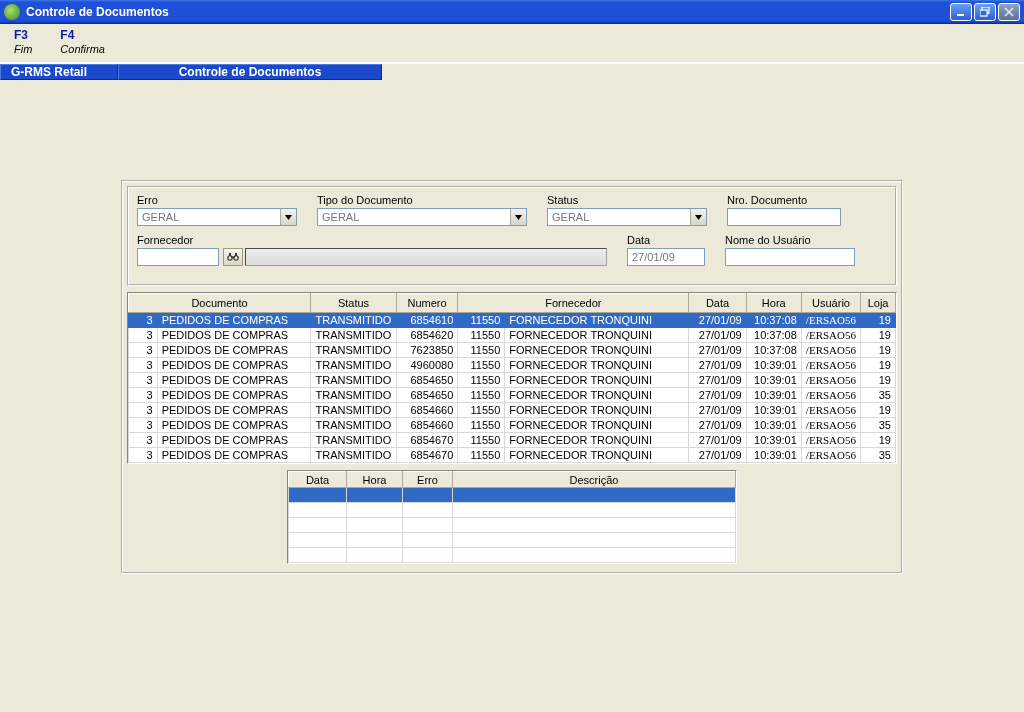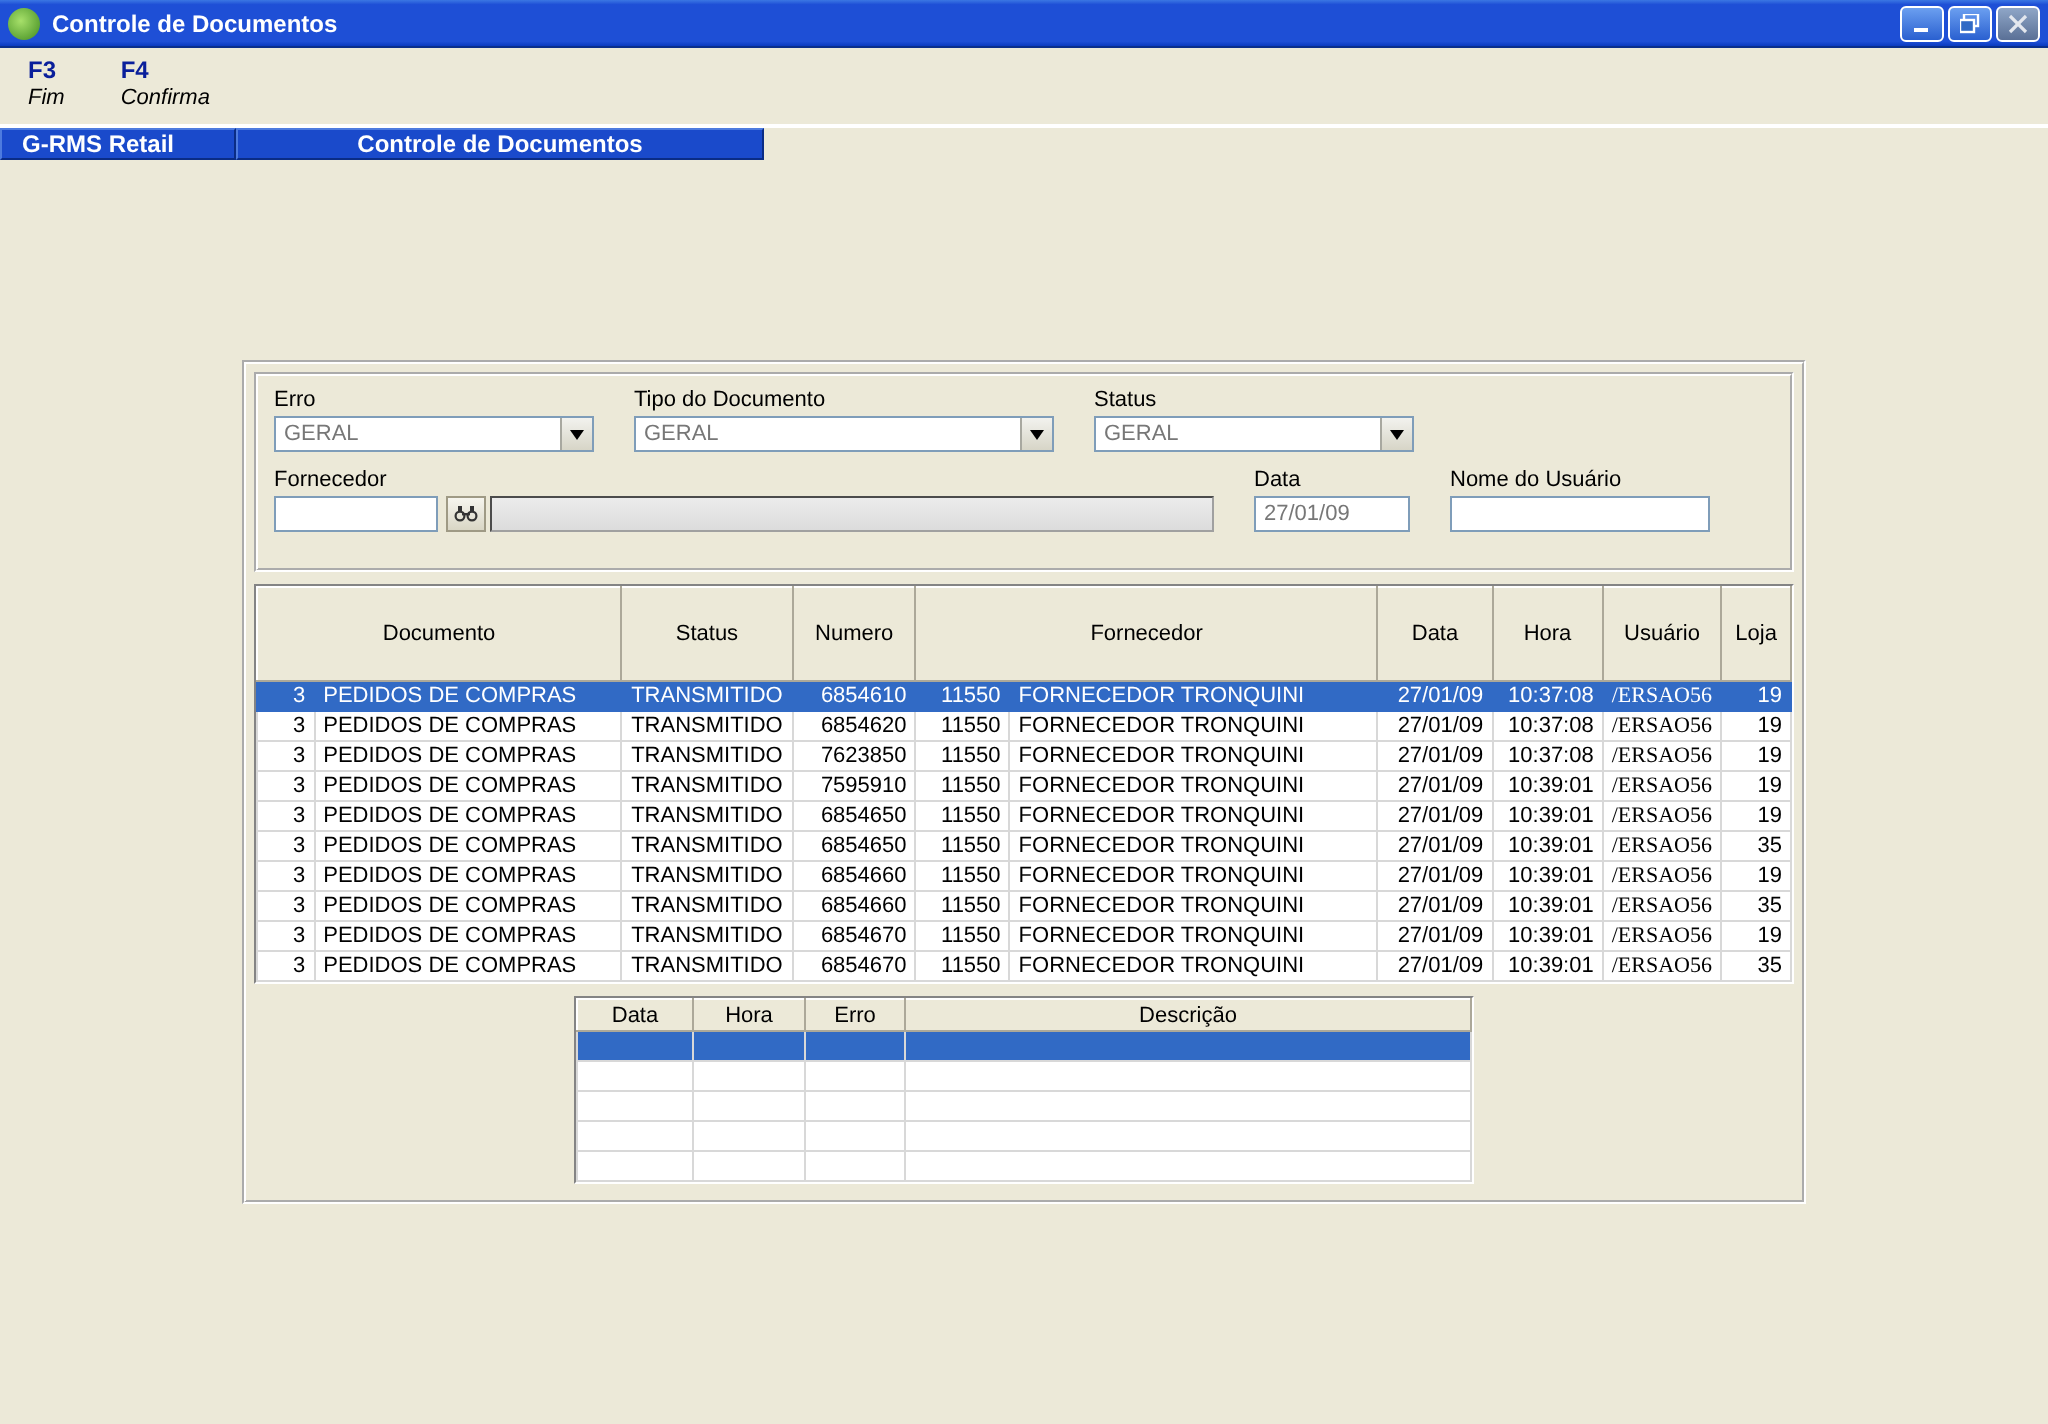--- a/index.html
+++ b/index.html
@@ -148,21 +148,21 @@
     border-bottom-color: #fff;
   }
   table.grid { width: 100%; border-collapse: collapse; background: #fff; table-layout: fixed; }
   table.grid th {
     background: #ece9d8;
     border: 1px solid #fff;
     border-right-color: #aca899;
     border-bottom-color: #aca899;
     font-weight: normal;
     font-size: 11px;
-    padding: 17px 4px;
+    padding: 3px 4px;
     text-align: center;
     height: 16px;
     overflow: hidden;
     white-space: nowrap;
   }
   table.grid td {
     border: 1px solid #d8d8d8;
     font-size: 11px;
     padding: 0 4px;
     height: 15px;
@@ -281,20 +281,24 @@
         <div class="field" style="width:160px;">
           <label>Status</label>
           <div class="combo">
             <div class="val">GERAL</div>
             <div class="arrow">
                 <svg viewBox="0 0 7 5">
                   <polygon points="0,0 7,0 3.5,5" fill="#000"></polygon>
                 </svg>
               </div>
           </div>
+        </div>
+        <div class="field" style="width:114px;">
+          <label>Nro. Documento</label>
+          <input class="textin" value="" style="">
         </div>
       </div>
       <div class="frow" style="align-items:flex-end;">
         <div class="field" style="width:470px;">
           <label>Fornecedor</label>
           <div class="forn-row">
             <input class="textin" style="width: 82px;" value="">
             <div class="binoc-btn">
               <span>
               <svg viewBox="0 0 12 10">
@@ -380,21 +384,21 @@
               <td class="c-fnm" style="text-align: left;">FORNECEDOR TRONQUINI</td>
               <td class="c-dat" style="text-align: right;">27/01/09</td>
               <td class="c-hor" style="text-align: right;">10:37:08</td>
               <td class="c-usr" style="text-align: left;">/ERSAO56</td>
               <td class="c-loj" style="text-align: right;">19</td>
             </tr>
             <tr>
               <td class="c-idx" style="text-align: right;">3</td>
               <td class="c-doc" style="text-align: left;">PEDIDOS DE COMPRAS</td>
               <td class="c-stat" style="text-align: center;">TRANSMITIDO</td>
-              <td class="c-num" style="text-align: right;">7595910</td>
+              <td class="c-num" style="text-align: right;">4960080</td>
               <td class="c-fid" style="text-align: right;">11550</td>
               <td class="c-fnm" style="text-align: left;">FORNECEDOR TRONQUINI</td>
               <td class="c-dat" style="text-align: right;">27/01/09</td>
               <td class="c-hor" style="text-align: right;">10:39:01</td>
               <td class="c-usr" style="text-align: left;">/ERSAO56</td>
               <td class="c-loj" style="text-align: right;">19</td>
             </tr>
             <tr>
               <td class="c-idx" style="text-align: right;">3</td>
               <td class="c-doc" style="text-align: left;">PEDIDOS DE COMPRAS</td>

